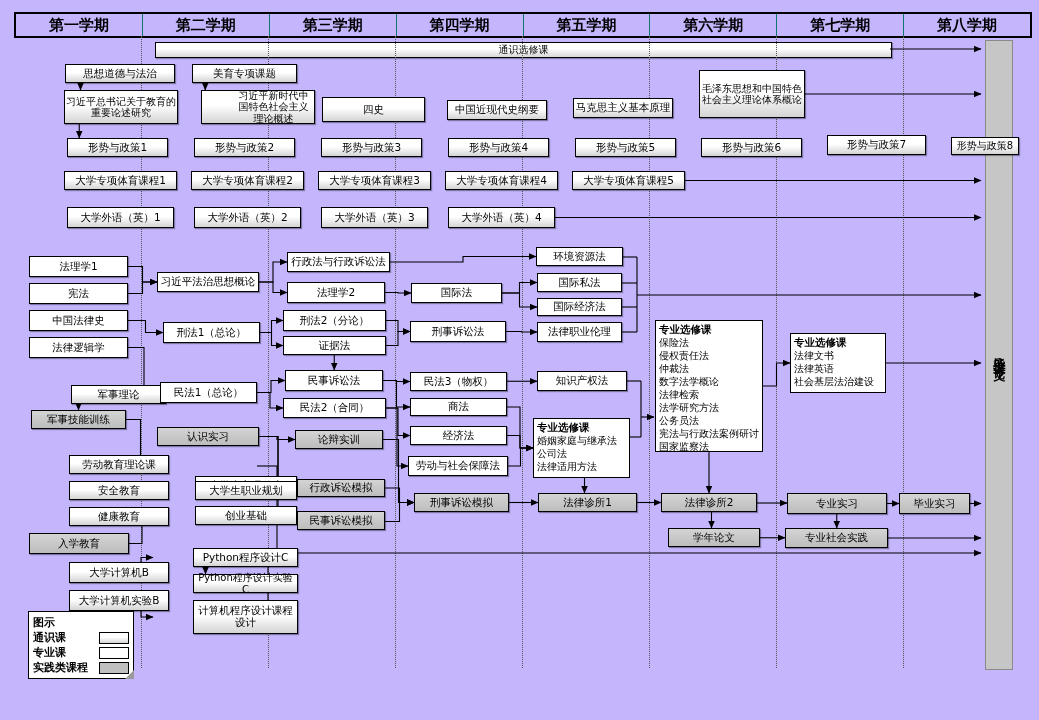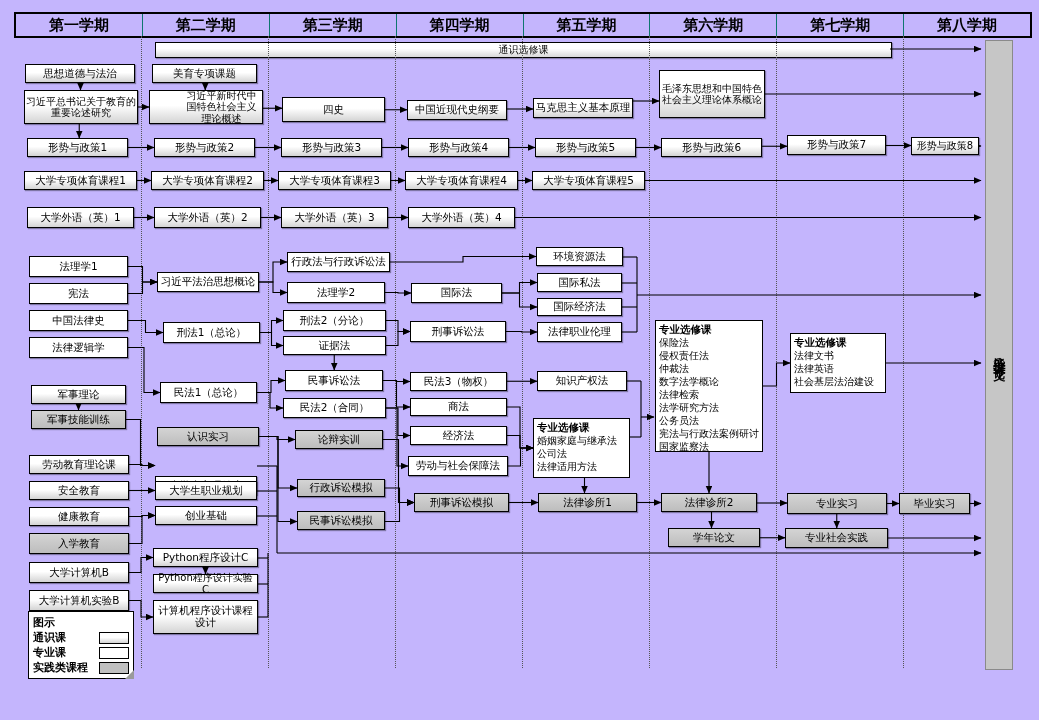--- a/index.html
+++ b/index.html
@@ -9,21 +9,21 @@
   #header{position:absolute;left:14px;top:12px;width:1014px;height:22px;border:2px solid #000;display:flex;}
   .hcell{flex:1;border-left:1px solid #0f766e;display:flex;align-items:center;justify-content:center;
          font-size:15px;font-weight:bold;}
   .hcell:first-child{border-left:none;}
   
   .sep{position:absolute;top:36px;height:632px;width:0;border-left:1px dotted #555;}
   
   .node{position:absolute;box-sizing:border-box;border:1px solid #000;display:flex;align-items:center;
         justify-content:center;text-align:center;font-size:10.5px;line-height:1.12;padding:0 1px;
         box-shadow:1px 1px 1px rgba(0,0,0,.35);}
-  .general{background:linear-gradient(#ffffff 45%,#d4d4d4);}
+  .general{background:linear-gradient(#ffffff 45%,#d4d4d4);margin-left:40px;}
   .major{background:#ffffff;border:1.3px solid #000;}
   .practice{background:linear-gradient(#d4d4d4,#bdbdbd);}
   .elective{background:#fff;border:1.2px solid #000;display:block;text-align:left;padding:2px 3px;
             font-size:10px;line-height:13px;box-shadow:none;}
   .elective .et{font-weight:bold;font-size:10.5px;}
   .small{font-size:10px;}
   
   #topbar{position:absolute;left:155px;top:42px;width:735px;height:14px;border:1px solid #000;
           background:linear-gradient(#ffffff 40%,#d8d8d8);display:flex;align-items:center;justify-content:center;
           font-size:10px;box-shadow:1px 1px 1px rgba(0,0,0,.3);}
@@ -194,21 +194,21 @@
       <div class="node major" style="left: 29px; top: 337px; width: 99px; height: 21px;">法律逻辑学</div>
       <div class="node general" style="left: 31px; top: 385px; width: 95px; height: 19px;">军事理论</div>
       <div class="node practice" style="left: 31px; top: 410px; width: 95px; height: 19px;">军事技能训练</div>
       <div class="node general" style="left: 29px; top: 455px; width: 100px; height: 19px;">劳动教育理论课</div>
       <div class="node general" style="left: 29px; top: 481px; width: 100px; height: 19px;">安全教育</div>
       <div class="node general" style="left: 29px; top: 507px; width: 100px; height: 19px;">健康教育</div>
       <div class="node practice" style="left: 29px; top: 533px; width: 100px; height: 21px;">入学教育</div>
       <div class="node general" style="left: 29px; top: 562px; width: 100px; height: 21px;">大学计算机B</div>
       <div class="node general" style="left: 29px; top: 590px; width: 100px; height: 21px;">大学计算机实验B</div>
       <div class="node general" style="left: 152px; top: 64px; width: 105px; height: 19px;">美育专项课题</div>
-      <div class="node general small" style="left: 149px; top: 90px; width: 114px; height: 34px; padding-left: 32px;">习近平新时代中国特色社会主义理论概述</div>
+      <div class="node general small" style="left: 161px; top: 90px; width: 114px; height: 34px; padding-left: 32px;">习近平新时代中国特色社会主义理论概述</div>
       <div class="node general" style="left: 154px; top: 138px; width: 101px; height: 19px;">形势与政策2</div>
       <div class="node general" style="left: 151px; top: 171px; width: 113px; height: 19px;">大学专项体育课程2</div>
       <div class="node general" style="left: 154px; top: 207px; width: 107px; height: 21px;">大学外语（英）2</div>
       <div class="node major" style="left: 157px; top: 272px; width: 102px; height: 20px;">习近平法治思想概论</div>
       <div class="node major" style="left: 163px; top: 322px; width: 97px; height: 21px;">刑法1（总论）</div>
       <div class="node major" style="left: 160px; top: 382px; width: 97px; height: 21px;">民法1（总论）</div>
       <div class="node practice" style="left: 157px; top: 427px; width: 102px; height: 19px;">认识实习</div>
       <div class="node general" style="left: 155px; top: 476px; width: 102px; height: 19px;">大学生心理健康</div>
       <div class="node general" style="left: 155px; top: 481px; width: 102px; height: 19px;">大学生职业规划</div>
       <div class="node general" style="left: 155px; top: 506px; width: 102px; height: 19px;">创业基础</div>

